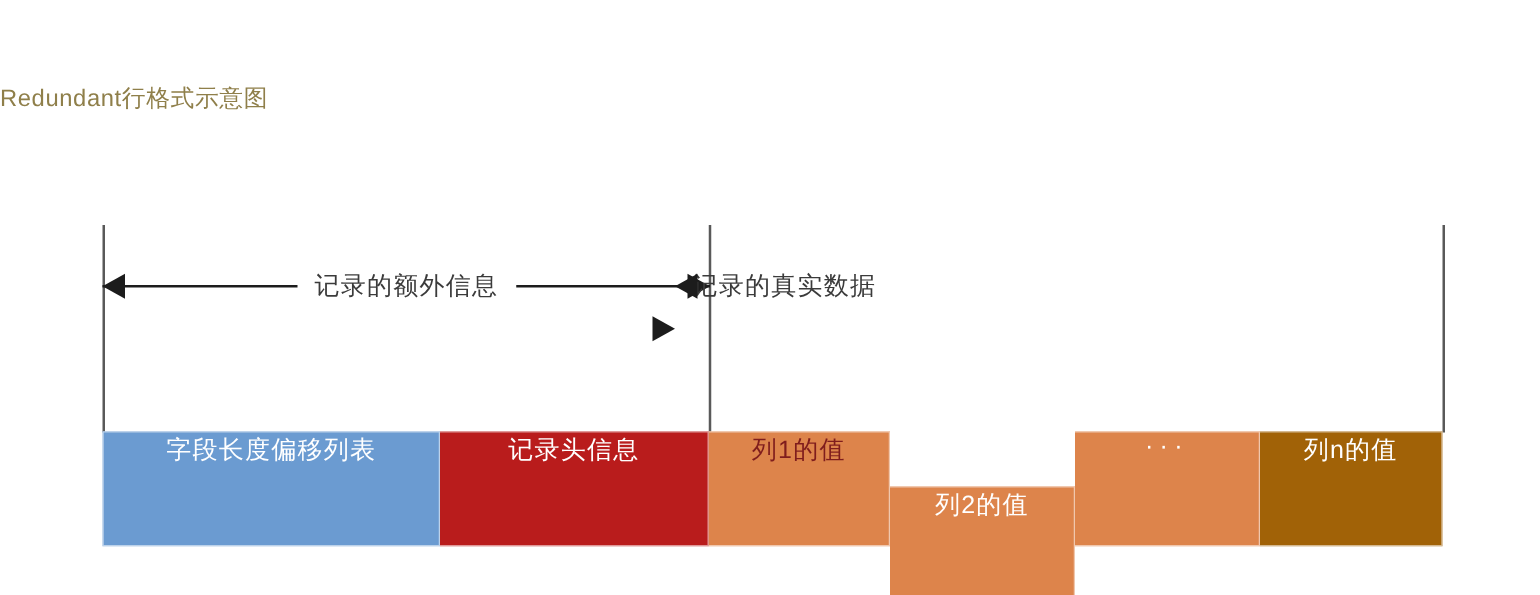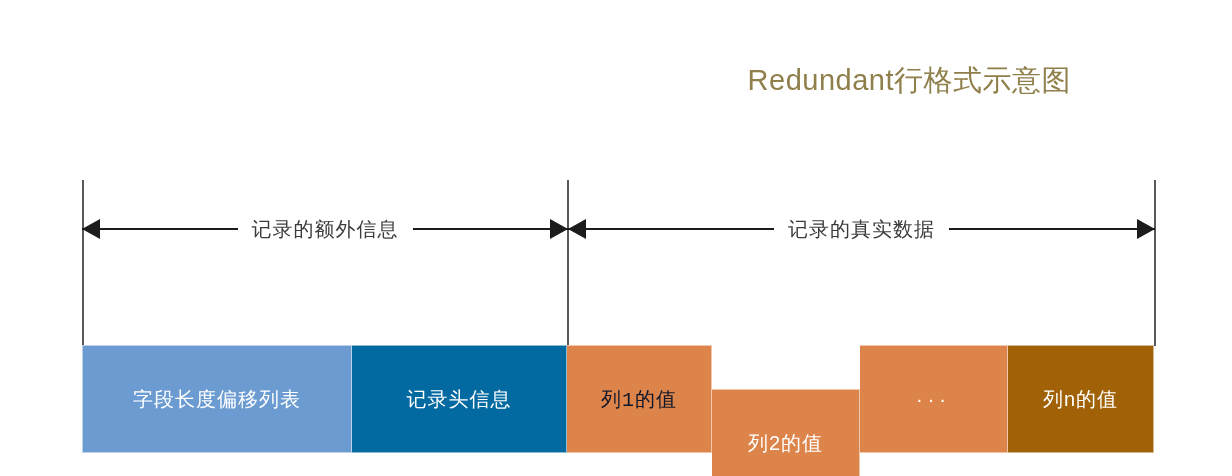--- a/index.html
+++ b/index.html
@@ -19,22 +19,22 @@
     background: #ffffff;
     overflow: hidden;
   }
 
   
   #diagram-title {
     position: absolute;
     left: 0;
     top: 60px;
     width: 1071px;
-    text-align: right;
-    font-size: 29px;
+    text-align: left;
+    font-size: 19px;
     line-height: 40px;
     letter-spacing: 0.5px;
     color: #8f7f4a;
     font-weight: 400;
     white-space: nowrap;
   }
 
   
   .vguide {
     position: absolute;
@@ -49,21 +49,21 @@
 
   
   .arrow-row {
     position: absolute;
     top: 212px;
     height: 34px;
     display: flex;
     align-items: flex-start;
   }
   #arrow-row-extra { left: 82px;  width: 486px; }
-  #arrow-row-real  { left: 568px; width: 587px; }
+  #arrow-row-real  { left: 540px; width: 587px; flex-direction: column; }
 
   .arrow-seg {
     position: relative;
     flex: 1 1 auto;
     height: 34px;
   }
   .arrow-seg .shaft {
     position: absolute;
     top: 16px;
     height: 2px;
@@ -105,24 +105,24 @@
   #blocks-row {
     position: absolute;
     left: 82px;
     top: 345px;
     width: 1072px;
     height: 92px;
     display: flex;
   }
   .block {
     position: relative;
-    height: 108px;
+    height: 92px;
     box-sizing: border-box;
     display: flex;
-    align-items: center;
+    align-items: flex-start;
     justify-content: center;
     color: #ffffff;
     font-size: 20px;
     letter-spacing: 1px;
     white-space: nowrap;
     border: 1px solid rgba(255,255,255,0.55);
     border-left-width: 0;
   }
   .block:first-child { border-left-width: 1px; }
   .block-label { pointer-events: none; }
@@ -163,24 +163,24 @@
     <div class="arrow-seg head-right">
       <div class="shaft" style="background: rgb(28, 28, 28);"></div>
       <div class="head" style="border-left-color: rgb(28, 28, 28);"></div>
     </div>
   </div>
 
   <div id="blocks-row">
       <div class="block" style="width: 270px; flex: 0 0 270px; background: rgb(107, 155, 209); color: rgb(255, 255, 255);">
         <span class="block-label">字段长度偏移列表</span>
       </div>
-      <div class="block" style="width: 215px; flex: 0 0 215px; background: #0369a1; color: rgb(255, 255, 255);">
+      <div class="block" style="width: 215px; flex: 0 0 215px; background: #b91c1c; color: rgb(255, 255, 255);">
         <span class="block-label">记录头信息</span>
       </div>
-      <div class="block" style="width: 145px; flex: 0 0 145px; background: rgb(221, 132, 75); color: #0f172a; font-family: Liberation Mono, monospace;">
+      <div class="block" style="width: 145px; flex: 0 0 145px; background: rgb(221, 132, 75); color: #7f1d1d;">
         <span class="block-label">列1的值</span>
       </div>
       <div class="block" style="width: 148px; flex: 0 0 148px; background: rgb(221, 132, 75); color: rgb(255, 255, 255); margin-top: 44px;">
         <span class="block-label">列2的值</span>
       </div>
       <div class="block ellipsis" style="width: 148px; flex: 0 0 148px; background: rgb(221, 132, 75); color: rgb(255, 255, 255);">
         <span class="block-label">···</span>
       </div>
       <div class="block" style="width: 146px; flex: 0 0 146px; background: #a16207; color: rgb(255, 255, 255);">
         <span class="block-label">列n的值</span>

